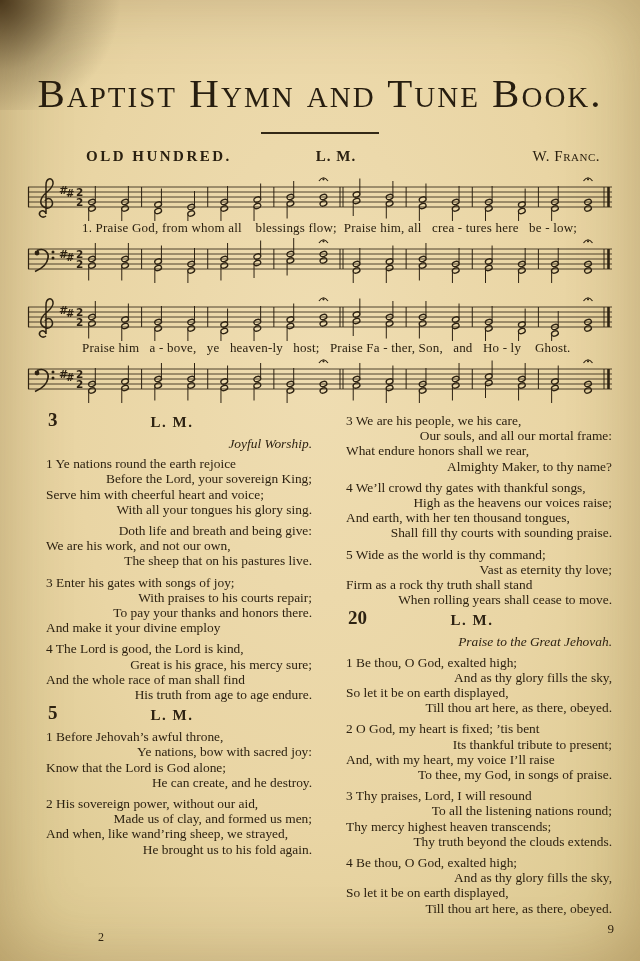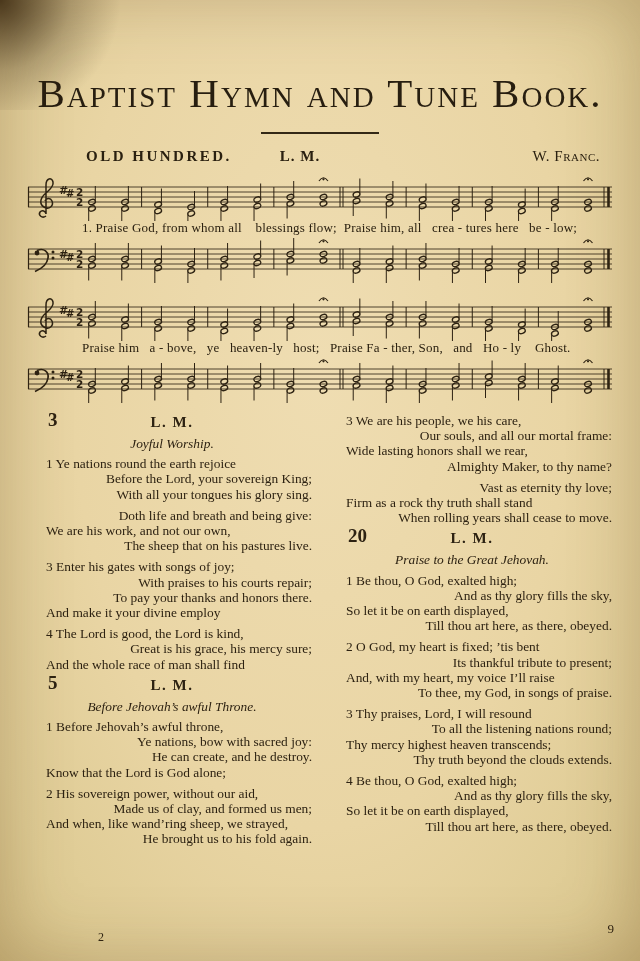--- a/index.html
+++ b/index.html
@@ -11,36 +11,36 @@
   }
   .corner{position:absolute;left:0;top:0;width:150px;height:110px;
     background:radial-gradient(circle at 0% 0%, rgba(43,28,8,0.85) 0%, rgba(43,28,8,0.25) 38%, rgba(43,28,8,0) 65%);
     pointer-events:none;}
   .vignette{position:absolute;inset:0;box-shadow:inset 0 0 70px rgba(96,66,24,0.28);pointer-events:none;}
   .book-title{
     margin:70px 0 0 0;text-align:center;font-weight:400;
     font-variant:small-caps;font-size:41px;letter-spacing:2px;line-height:46px;color:#271e10;
   }
   .title-rule{width:118px;border:0;border-top:2px solid #332816;margin:16px auto 12px auto;}
-  .tune-header{display:flex;align-items:baseline;padding:2px 40px 4px 86px;font-size:15px;color:#2a2010;}
+  .tune-header{display:flex;align-items:baseline;padding:2px 40px 4px 86px;font-size:15px;color:#2a2010;gap:36px;}
   .tune-name{font-weight:700;letter-spacing:2.5px;}
   .tune-meter{font-weight:700;letter-spacing:1px;margin-left:48px;}
   .spacer{flex:1;}
   .composer{font-variant:small-caps;font-size:15px;letter-spacing:0.5px;}
   .music{padding:4px 24px 0 26px;}
   svg.staff{display:block;width:588px;height:50px;}
   svg.staff.sys2{margin-top:8px;}
   .lyrics{font-size:13px;line-height:16px;margin:-3px 0 -1px 56px;white-space:pre;color:#2a2010;letter-spacing:0.2px;}
   .hymn-area{display:flex;gap:20px;padding:8px 28px 0 32px;}
   .hymn-col{flex:1;font-size:13.4px;line-height:15.2px;color:#2d2212;}
   .hymn-section + .hymn-section{margin-top:4px;font-family:Liberation Serif, serif;}
   .hymn-head{position:relative;text-align:center;font-size:15px;margin:2px 0 1px 0;height:20px;}
   .hymn-number{position:absolute;left:16px;top:-3px;font-size:19px;font-weight:700;}
   .hymn-meter{font-weight:700;letter-spacing:1.5px;}
-  .hymn-subtitle{text-align:center;font-style:italic;margin:0 0 5px 0;}
+  .hymn-subtitle{text-align:right;font-style:italic;margin:0 0 5px 0;}
   .verse{margin-bottom:6px;}
   .line{padding-left:14px;}
   .line.indent{padding-left:30px;text-align:right;}
   .sig-mark{position:absolute;left:98px;bottom:16px;font-size:12px;}
   .page-num{position:absolute;right:26px;bottom:24px;font-size:13px;}
 </style>
 </head>
 <body>
 
 <div class="page">
@@ -673,65 +673,73 @@
   </div>
 
   <div class="hymn-area">
     <div class="hymn-col">
         <div class="hymn-section">
           <div class="hymn-head"><span class="hymn-number">3</span><span class="hymn-meter">L. M.</span></div>
           <div class="hymn-subtitle">Joyful Worship.</div>
           <div class="verse">
             <div class="line">1 Ye nations round the earth rejoice</div>
             <div class="line indent">Before the Lord, your sovereign King;</div>
+            <div class="line">Serve him with cheerful heart and voice;</div>
             <div class="line indent">With all your tongues his glory sing.</div>
           </div>
           <div class="verse">
             <div class="line indent">Doth life and breath and being give:</div>
             <div class="line">We are his work, and not our own,</div>
             <div class="line indent">The sheep that on his pastures live.</div>
           </div>
           <div class="verse">
             <div class="line">3 Enter his gates with songs of joy;</div>
             <div class="line indent">With praises to his courts repair;</div>
             <div class="line indent">To pay your thanks and honors there.</div>
             <div class="line">And make it your divine employ</div>
           </div>
           <div class="verse">
             <div class="line">4 The Lord is good, the Lord is kind,</div>
             <div class="line indent">Great is his grace, his mercy sure;</div>
             <div class="line">And the whole race of man shall find</div>
+            <div class="line indent">His truth from age to age endure.</div>
           </div>
         </div>
         <div class="hymn-section">
           <div class="hymn-head"><span class="hymn-number">5</span><span class="hymn-meter">L. M.</span></div>
-          <div class="hymn-subtitle">Before Jehovah’s awful Throne.</div>
           <div class="verse">
             <div class="line">1 Before Jehovah’s awful throne,</div>
             <div class="line indent">Ye nations, bow with sacred joy:</div>
+            <div class="line">Know that the Lord is God alone;</div>
             <div class="line indent">He can create, and he destroy.</div>
-            <div class="line">Know that the Lord is God alone;</div>
           </div>
           <div class="verse">
             <div class="line">2 His sovereign power, without our aid,</div>
             <div class="line indent">Made us of clay, and formed us men;</div>
             <div class="line">And when, like wand’ring sheep, we strayed,</div>
             <div class="line indent">He brought us to his fold again.</div>
           </div>
         </div>
       </div>
     <div class="hymn-col">
         <div class="hymn-section">
           <div class="verse">
             <div class="line">3 We are his people, we his care,</div>
             <div class="line indent">Our souls, and all our mortal frame:</div>
-            <div class="line">Wide lasting honors shall we rear,</div>
+            <div class="line">What endure honors shall we rear,</div>
             <div class="line indent">Almighty Maker, to thy name?</div>
           </div>
           <div class="verse">
+            <div class="line">4 We’ll crowd thy gates with thankful songs,</div>
+            <div class="line indent">High as the heavens our voices raise;</div>
+            <div class="line">And earth, with her ten thousand tongues,</div>
+            <div class="line indent">Shall fill thy courts with sounding praise.</div>
+          </div>
+          <div class="verse">
+            <div class="line">5 Wide as the world is thy command;</div>
             <div class="line indent">Vast as eternity thy love;</div>
             <div class="line">Firm as a rock thy truth shall stand</div>
             <div class="line indent">When rolling years shall cease to move.</div>
           </div>
         </div>
         <div class="hymn-section">
           <div class="hymn-head"><span class="hymn-number">20</span><span class="hymn-meter">L. M.</span></div>
           <div class="hymn-subtitle">Praise to the Great Jehovah.</div>
           <div class="verse">
             <div class="line">1 Be thou, O God, exalted high;</div>

